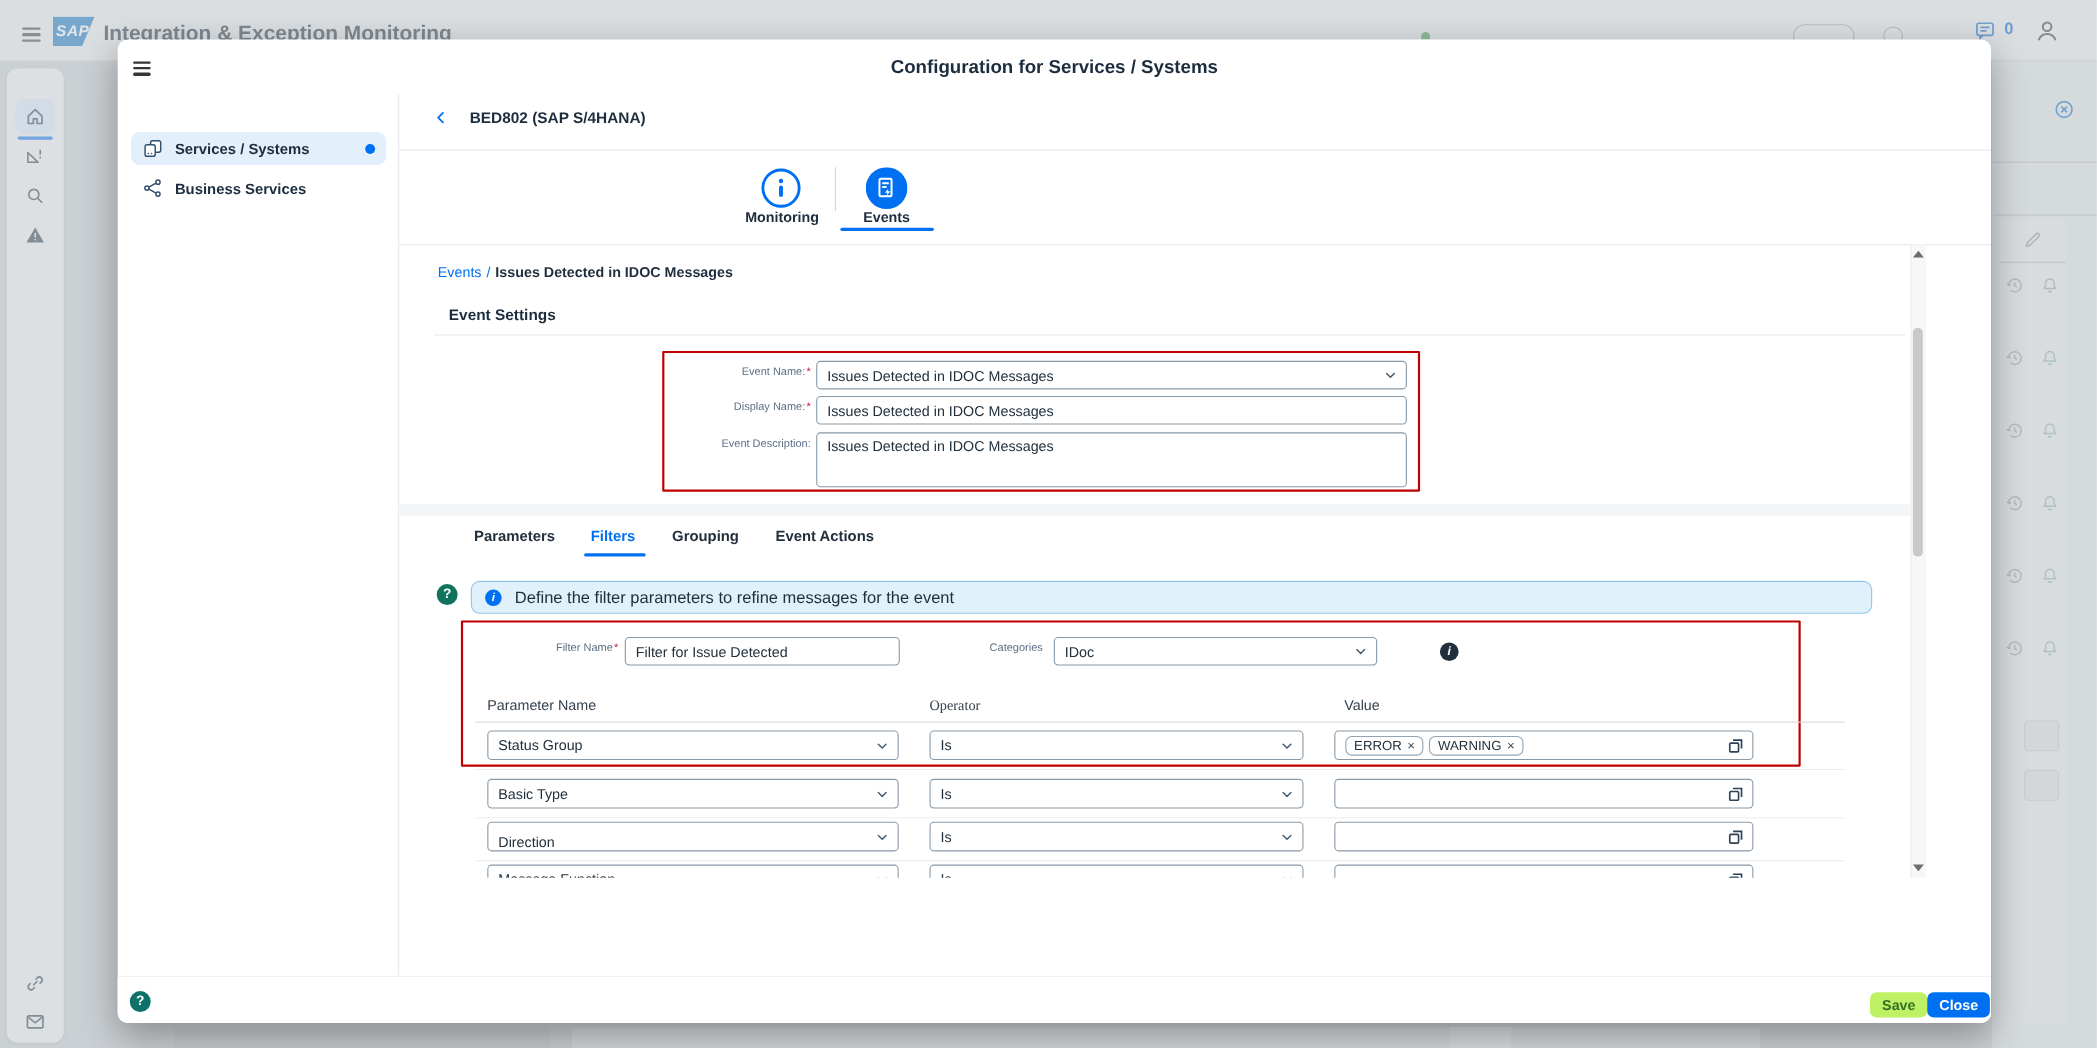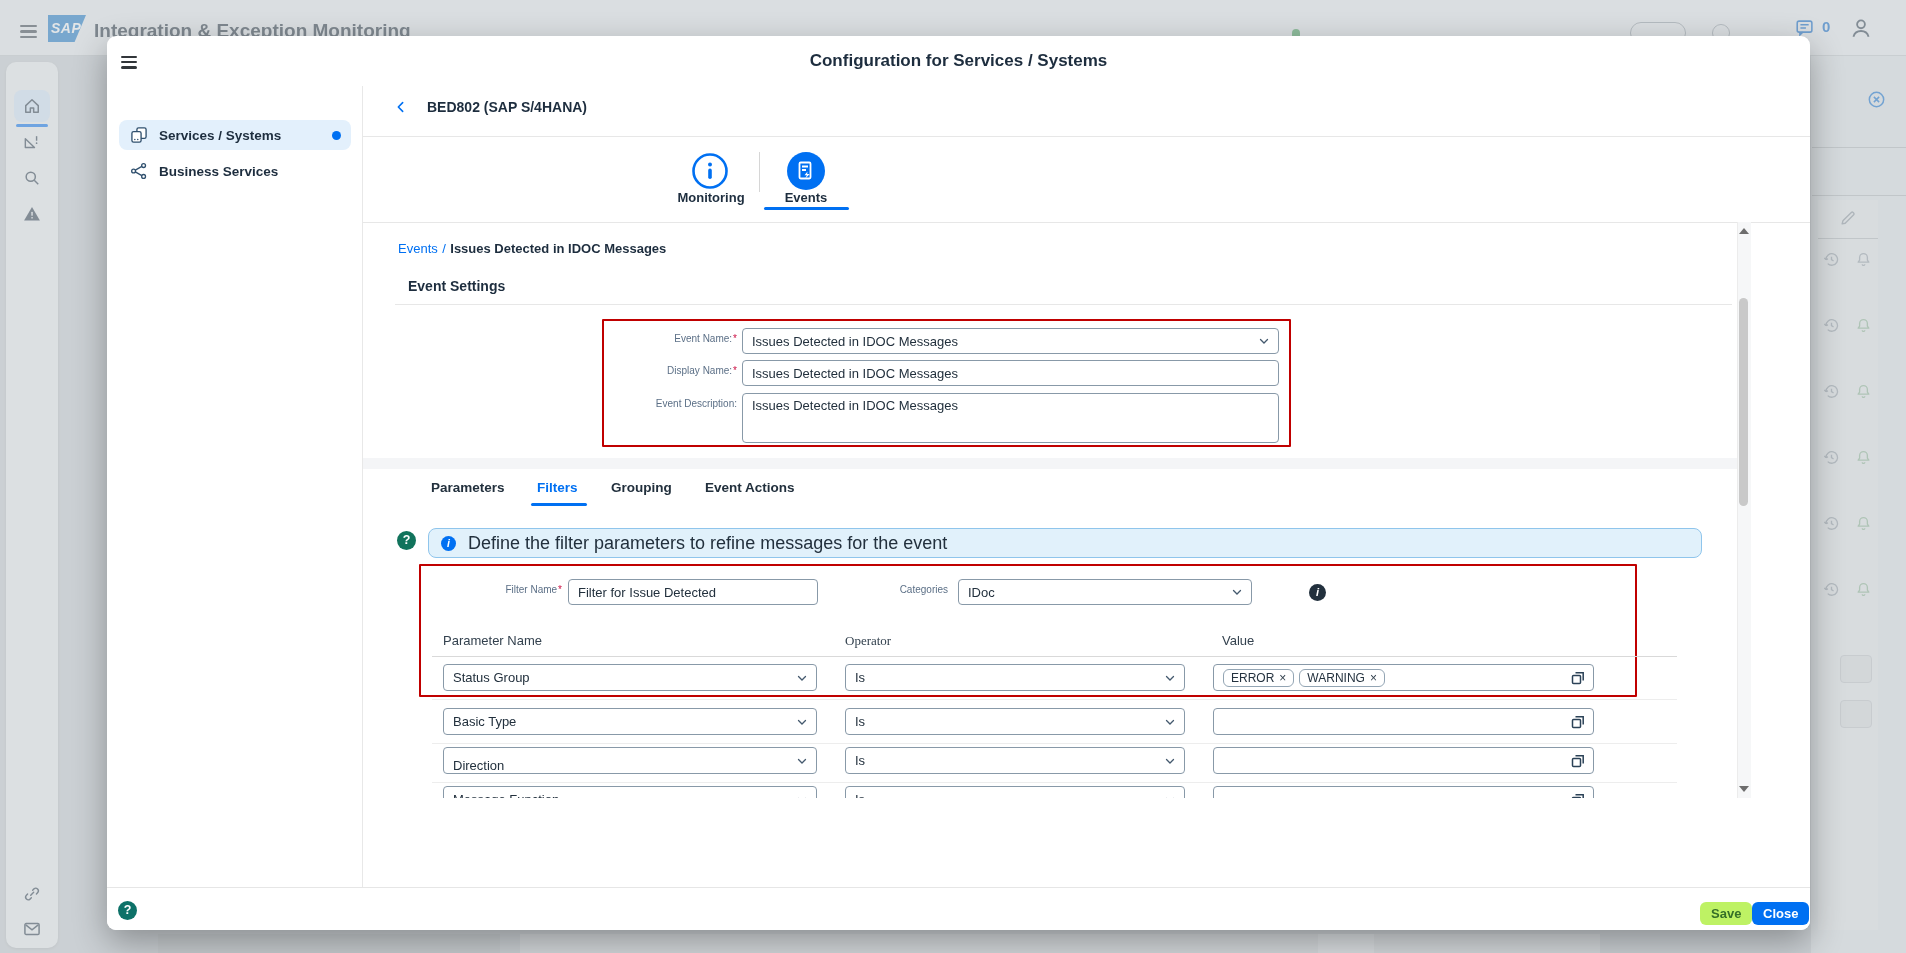--- a/index.html
+++ b/index.html
@@ -393,21 +393,21 @@
 
       <div class="abs tab" style="left:68px;top:258px;">Parameters</div>
       <div class="abs tab active" style="left:174px;top:258px;">Filters</div>
       <div class="abs tab" style="left:248px;top:258px;">Grouping</div>
       <div class="abs tab" style="left:342px;top:258px;">Event Actions</div>
       <div class="abs icotab-bar" style="left:168px;top:281px;width:56px;"></div>
 
       <div class="abs helpcirc" style="left:34px;top:309px;"><span>?</span></div>
       <div class="abs infobar" style="left:65px;top:306px;width:1274px;height:30px;padding:0 12px;">
         <span class="infodot"><span>i</span></span>
-        <span style="margin-left:12px;font-size:18px;color:#22303d;">Define the filter parameters to refine messages for the event</span>
+        <span style="margin-left:12px;font-size:15px;color:#22303d;">Define the filter parameters to refine messages for the event</span>
       </div>
 
       <div class="abs redbox" style="left:56px;top:342px;width:1218px;height:133px;"></div>
 
       <div class="abs flabel" style="left:49px;top:362px;width:150px;"><span>Filter Name</span><span class="req">*</span></div>
       <input class="abs fieldinp" style="left: 205px; top: 357px; width: 250px; height: 26px;" value="Filter for Issue Detected">
       <div class="abs flabel" style="left:435px;top:362px;width:150px;"><span>Categories</span></div>
       <div class="abs selbox" style="left:595px;top:357px;width:294px;height:26px;">
         <span>IDoc</span>
         <span class="chev">

